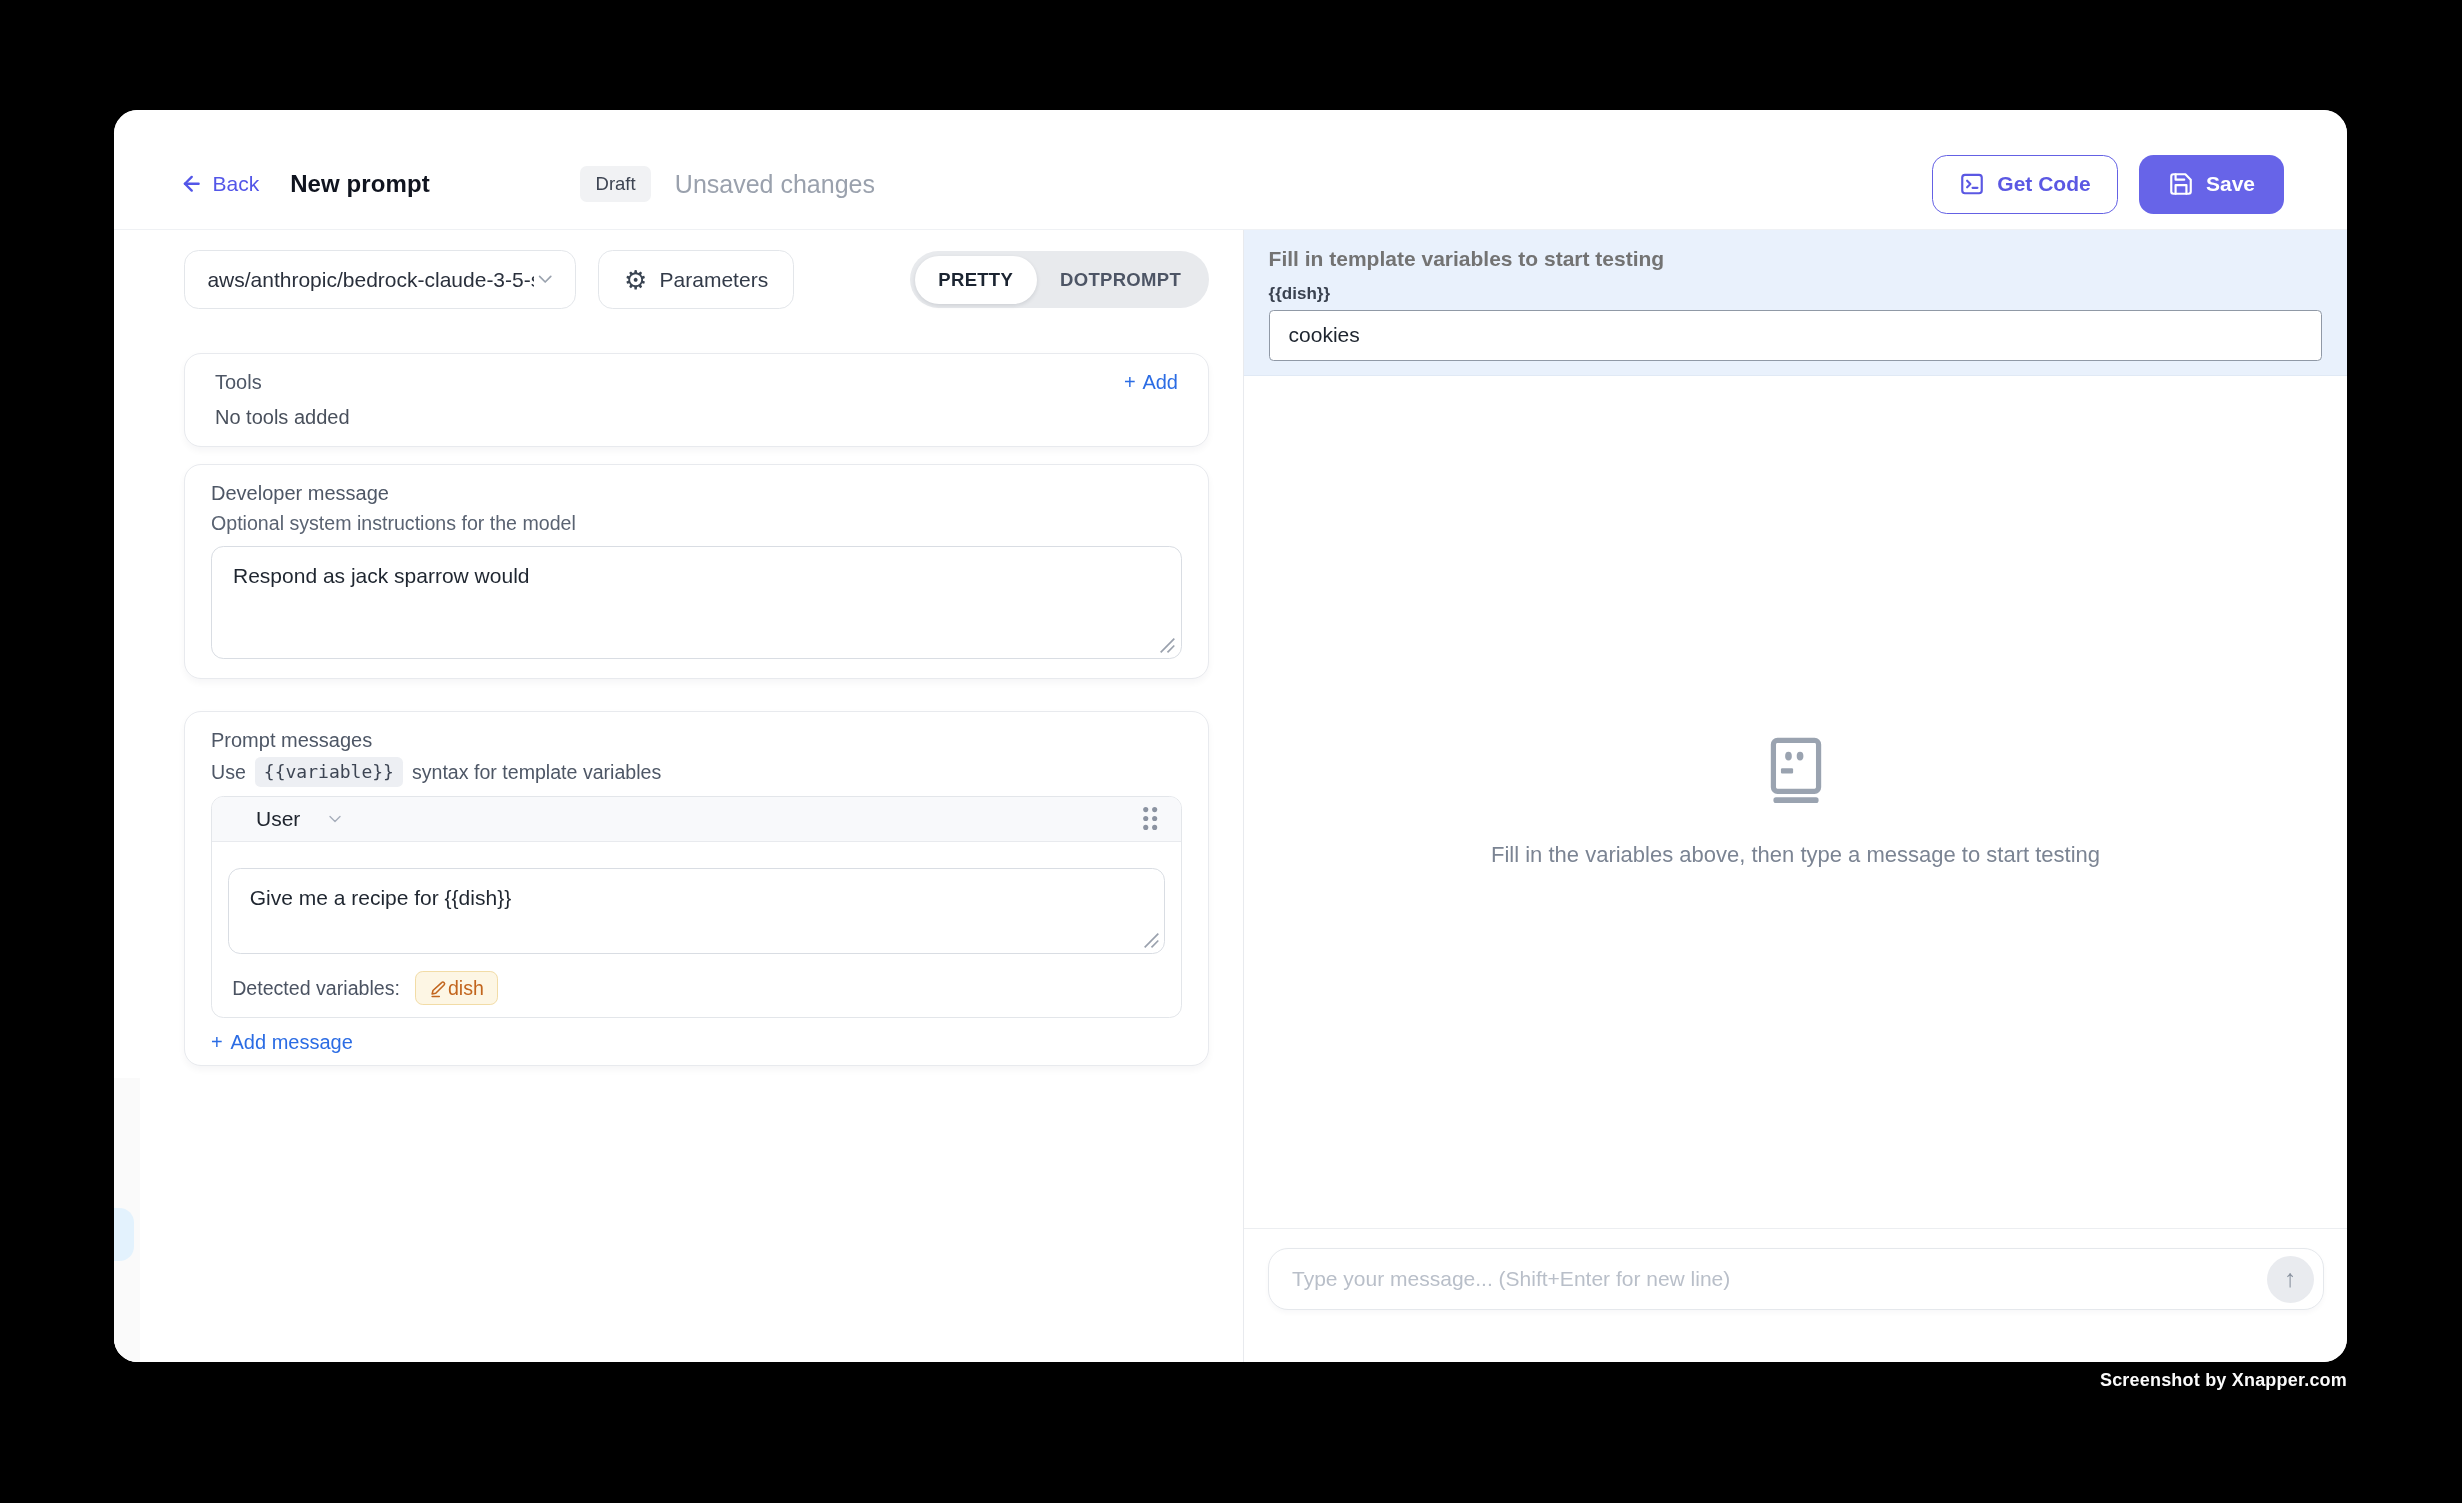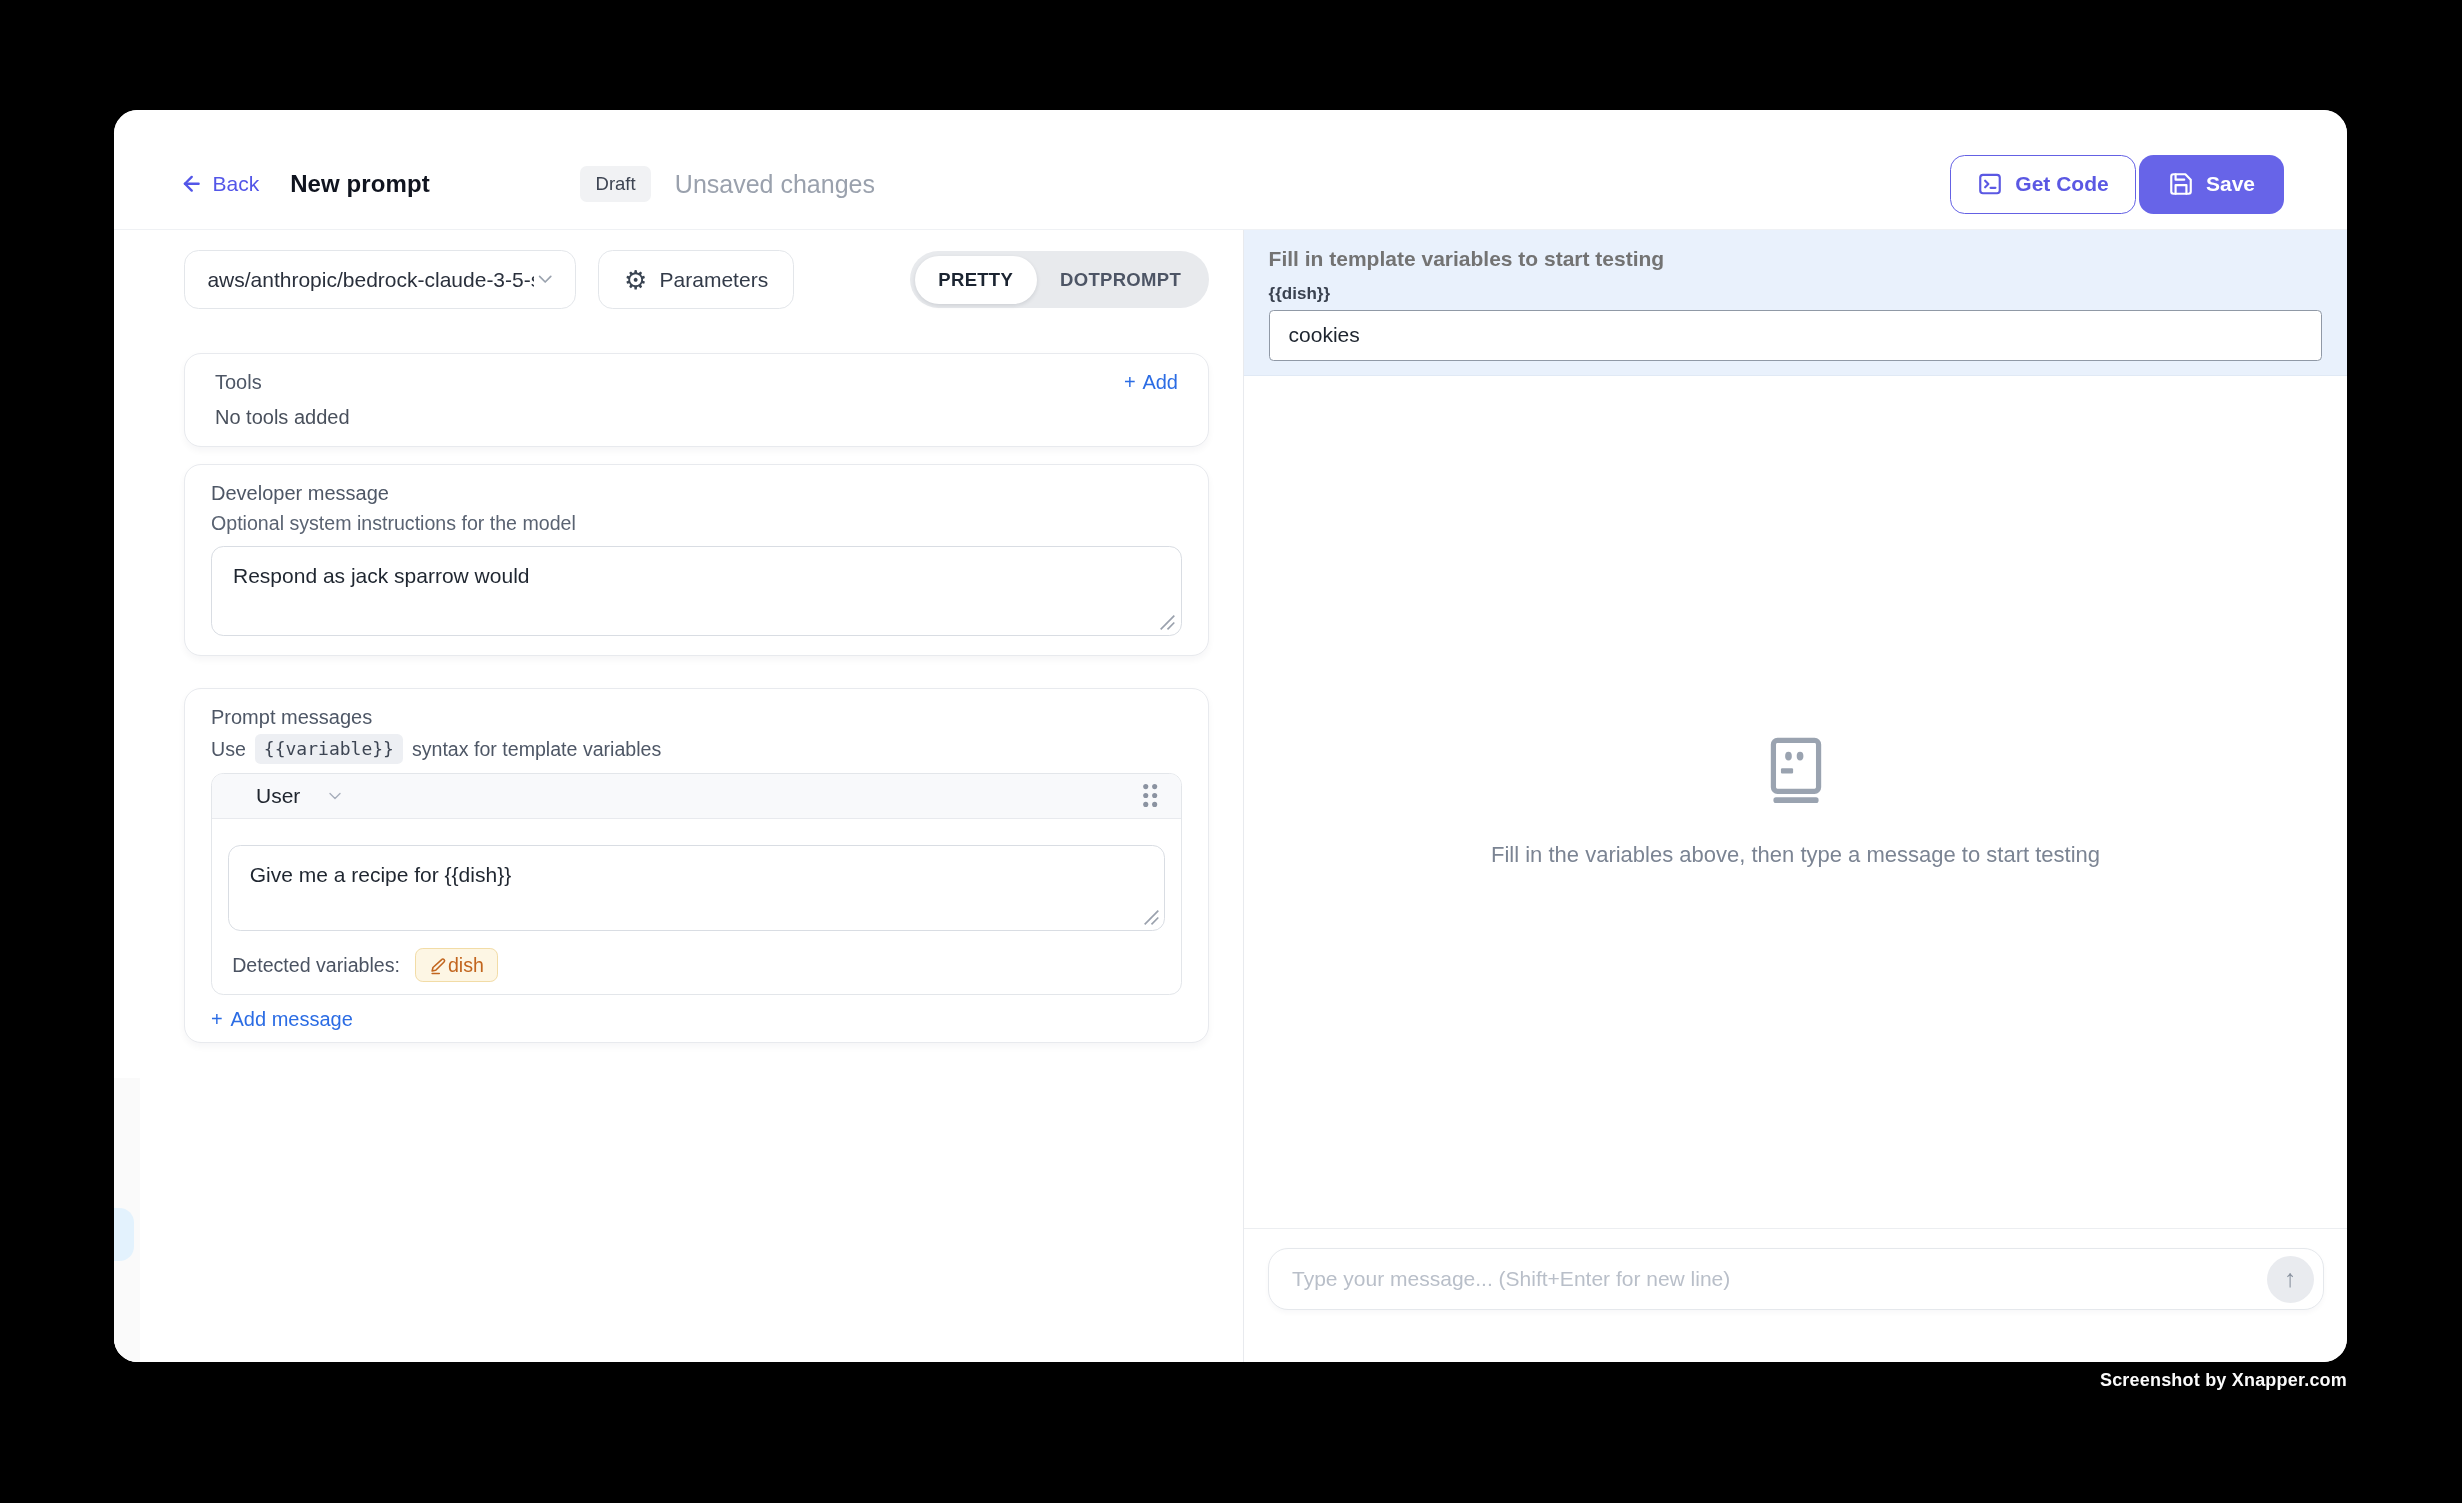--- a/index.html
+++ b/index.html
@@ -40,21 +40,21 @@
     padding: 6.7px 15.7px; border-radius: 6.7px;
   }
   .unsaved { margin-left: 23.5px; color: #9aa1ad; font-size: 25px; }
   .header-spacer { flex: 1; }
   .btn { display: inline-flex; align-items: center; gap: 12.3px; height: 59px; border-radius: 14.6px; font-size: 21px; font-weight: 600; cursor: pointer; border: none; font-family: inherit; }
   .btn-outline {
     background: #ffffff; color: #5b58e3; border: 1.7px solid #6461e4;
     padding: 0 26px;
   }
   .btn-primary {
-    background: #6764e8; color: #ffffff; padding: 0 29px; margin-left: 3px;
+    background: #6764e8; color: #ffffff; padding: 0 29px; margin-left: 21px;
   }
   .btn svg { width: 26px; height: 26px; }
 
   
   .main { flex: 1; display: flex; min-height: 0; }
   .editor {
     width: 1130px; flex: 0 0 1130px;
     border-right: 1.1px solid #e8eaee;
     padding: 20px 34px 0 70px;
     position: relative; background: #ffffff;
@@ -100,21 +100,21 @@
 
   .dev-card { margin-top: 17px; padding: 17px 26px 19px; }
   .card-sub { margin-top: 9px; font-size: 19.6px; color: #5a6372; line-height: 21px; }
   .ta-wrap { position: relative; margin-top: 12.3px; }
   textarea {
     width: 100%; border: 1.7px solid #d9dde3; border-radius: 12.3px;
     padding: 14.6px 21px; font-size: 21px; color: #1f2630;
     font-family: "Liberation Sans", sans-serif; resize: none; outline: none;
     background: #fff; line-height: 27px; display: block;
   }
-  .dev-ta { height: 90px; }
+  .dev-ta { height: 113px; }
   .msg-ta { height: 86px; }
   .resize-grip { position: absolute; right: 5.6px; bottom: 5.6px; width: 17px; height: 17px; }
 
   .prompt-card { margin-top: 32px; padding: 17px 26px 11.2px; }
   .hint-row { margin-top: 5.6px; display: flex; align-items: center; gap: 9px; font-size: 19.6px; color: #4e5766; line-height: 22.4px; }
   .code-chip {
     font-family: "DejaVu Sans Mono", monospace; font-size: 18px; color: #3d4553;
     background: #edeff3; border-radius: 5.6px; padding: 3.4px 9px;
   }
   .msg-block { margin-top: 9px; border: 1.7px solid #e3e6ea; border-radius: 12.3px; overflow: hidden; }

